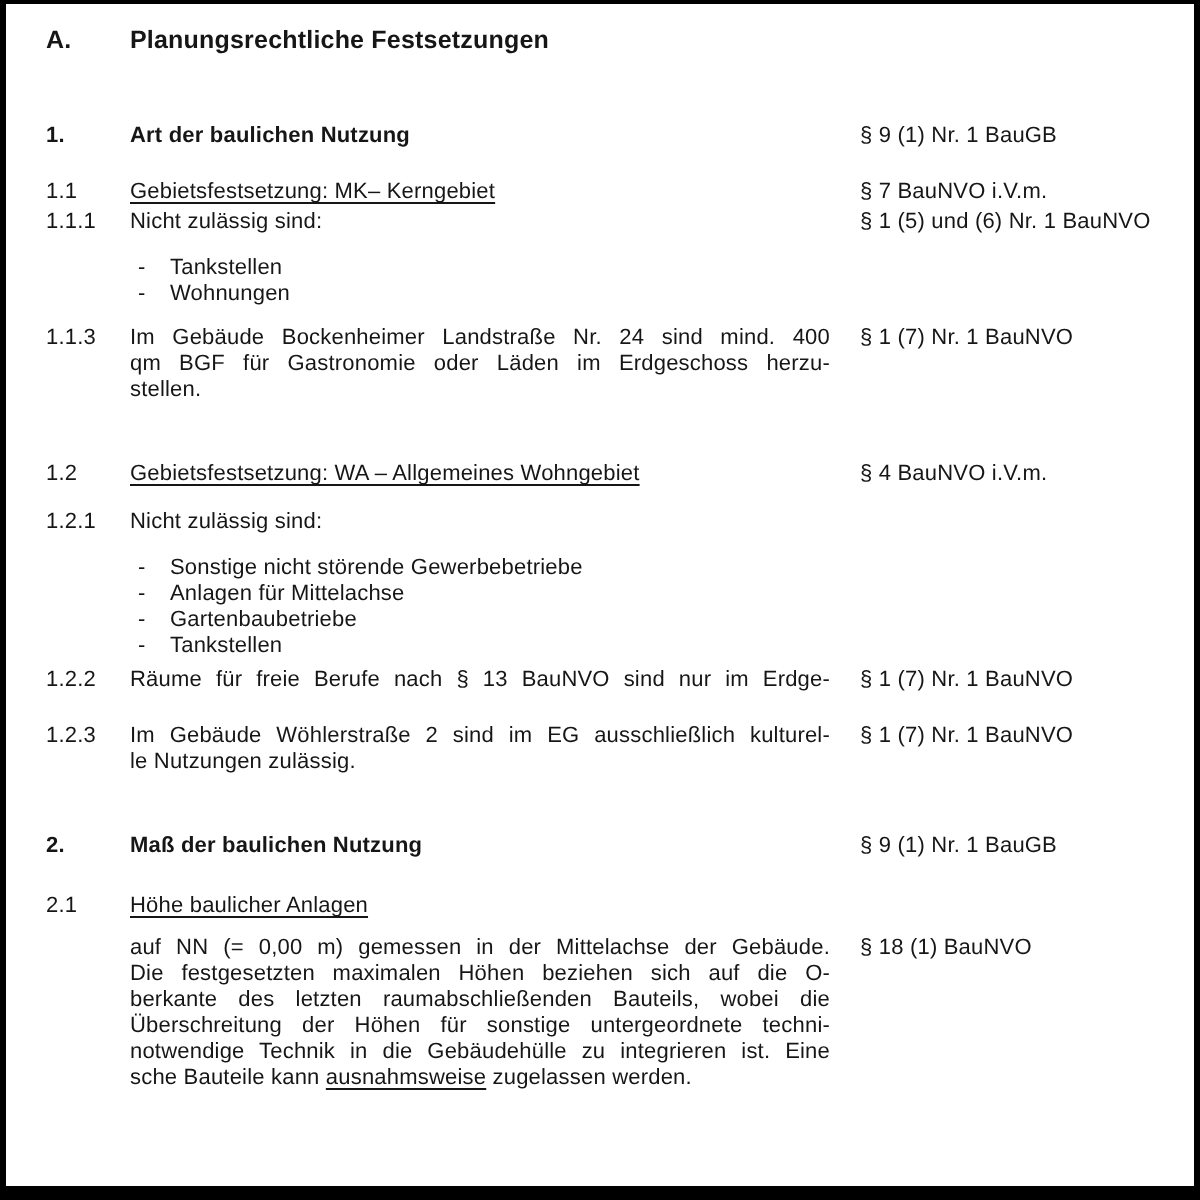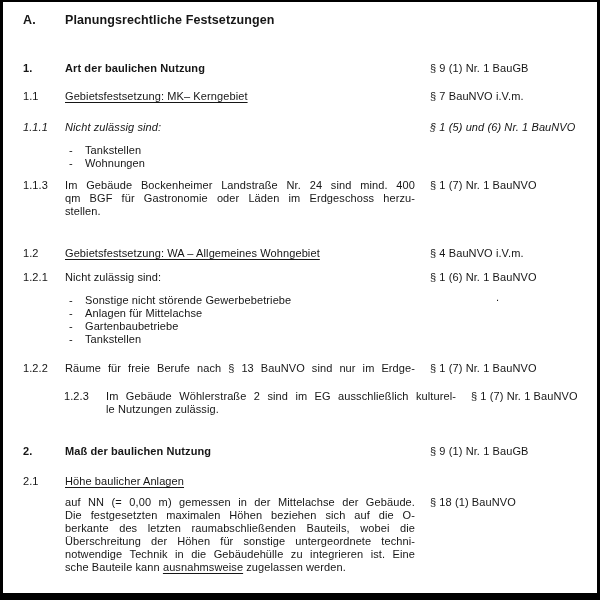--- a/index.html
+++ b/index.html
@@ -40,28 +40,28 @@
   .line { display: block; }
   .line.jl { text-align: justify; text-align-last: justify; }
 
   .bullets { padding-left: 4px; }
   .bullet { display: grid; grid-template-columns: 16px 1fr; }
 
   
   #rows > .row:nth-child(1)  { margin-top: 0; }
   #rows > .row:nth-child(2)  { margin-top: 35px; }
   #rows > .row:nth-child(3)  { margin-top: 15px; }
-  #rows > .row:nth-child(4)  { margin-top: 18px; font-style: italic; }
+  #rows > .row:nth-child(4)  { margin-top: 2px; }
   #rows > .row:nth-child(5)  { margin-top: 10px; }
   #rows > .row:nth-child(6)  { margin-top: 9px; }
   #rows > .row:nth-child(7)  { margin-top: 29px; }
   #rows > .row:nth-child(8)  { margin-top: 11px; }
   #rows > .row:nth-child(9)  { margin-top: 10px; }
-  #rows > .row:nth-child(10) { margin-top: 16px; }
-  #rows > .row:nth-child(11) { margin-top: 15px; margin-left: 41px; }
+  #rows > .row:nth-child(10) { margin-top: 4px; }
+  #rows > .row:nth-child(11) { margin-top: 15px; }
   #rows > .row:nth-child(12) { margin-top: 29px; }
   #rows > .row:nth-child(13) { margin-top: 17px; }
   #rows > .row:nth-child(14) { margin-top: 8px; }
 </style>
 </head>
 <body>
 
 <div class="page">
   <div id="rows">
       <div class="row part-heading">
@@ -118,21 +118,20 @@
       <div class="row subsection-underlined">
         <div class="num">1.2</div>
         <div class="txt"><div class="line">Gebietsfestsetzung: WA – Allgemeines Wohngebiet</div></div>
         <div class="ref"><span>§ 4 BauNVO i.V.m.</span></div>
       </div>
       <div class="row clause">
         <div class="num">1.2.1</div>
         <div class="txt">
           <div class="line">Nicht zulässig sind:</div>
         </div>
-        <div class="ref"><span>§ 1 (6) Nr. 1 BauNVO</span><span class="ref-note">.</span></div>
       </div>
       <div class="row bullet-list">
         <div class="num"></div>
         <div class="txt">
           <div class="bullets">
             <div class="bullet">
               <span class="dash">-</span>
               <span>Sonstige nicht störende Gewerbebetriebe</span>
             </div>
             <div class="bullet">

